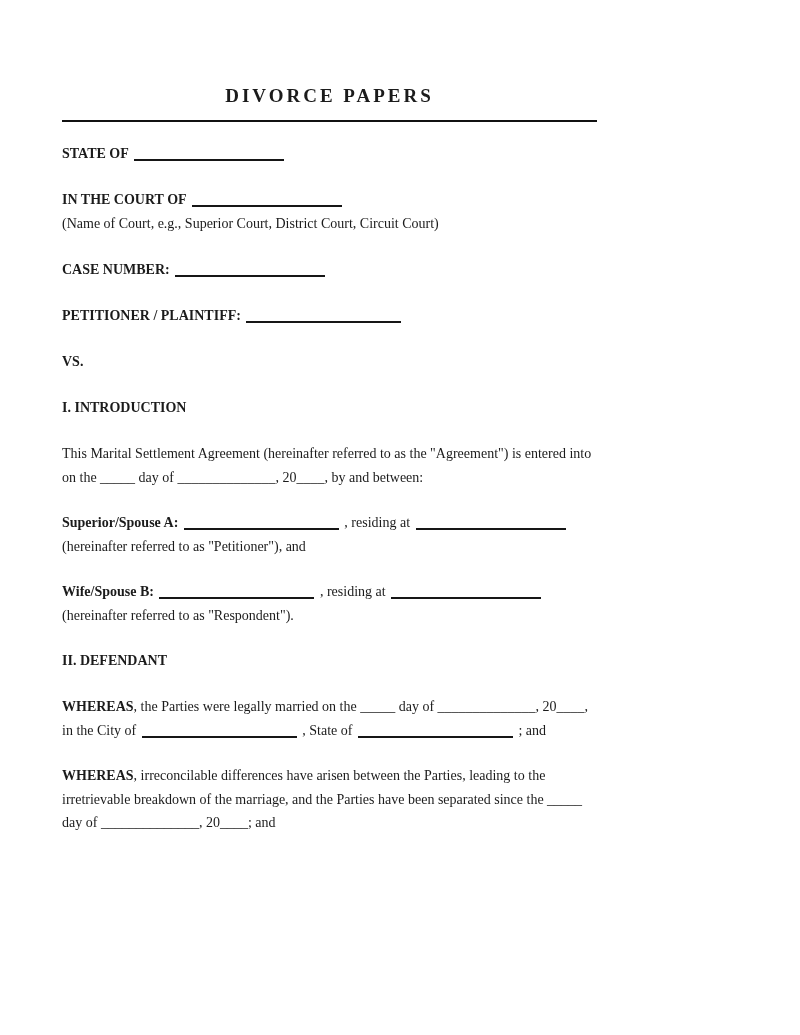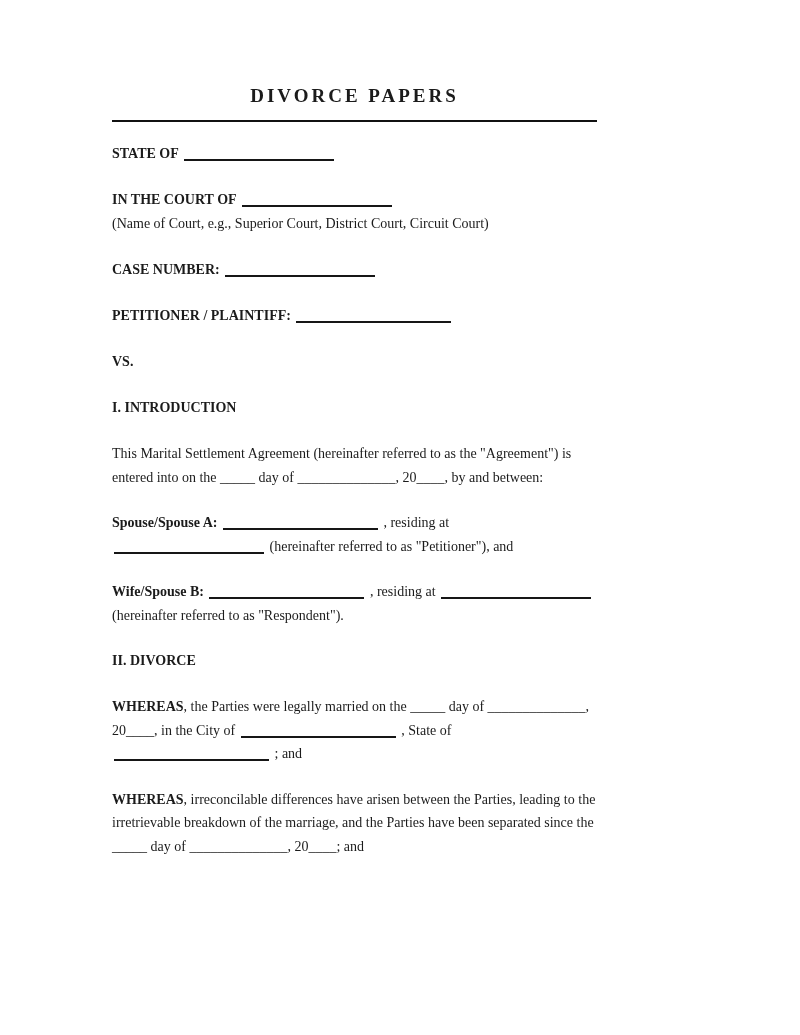--- a/index.html
+++ b/index.html
@@ -8,21 +8,21 @@
     width: 800px;
     height: 1035px;
     font-family: "Liberation Serif", "DejaVu Serif", serif;
     font-size: 14px;
     color: #1b1b1b;
     overflow: hidden;
   }
   .page {
     width: 684px;
     height: 1035px;
-    padding: 84px 87px 30px 112px;
+    padding: 84px 87px 30px 62px;
   }
   .title {
     text-align: center;
     font-weight: bold;
     font-size: 19px;
     letter-spacing: 3px;
     line-height: 24px;
   }
   .rule {
     margin-top: 12px;
@@ -82,34 +82,34 @@
 
   <div class="line gap">
     <span class="b">VS.</span>
   </div>
 
 
   <div class="line gap b">I. INTRODUCTION</div>
 
   <p class="para gap">This Marital Settlement Agreement (hereinafter referred to as the "Agreement") is entered into on the _____ day of ______________, 20____, by and between:</p>
 
-  <p class="para gap"><span class="b">Spouse/Spouse A:</span>
+  <p class="para gap"><span class="b">Superior/Spouse A:</span>
     <span class="blank w155"></span>
     <span>, residing at</span>
     <span class="blank w150"></span>
     <span>(hereinafter referred to as "Petitioner"), and</span></p>
 
   <p class="para gap"><span class="b">Wife/Spouse B:</span>
     <span class="blank w155"></span>
     <span>, residing at</span>
     <span class="blank w150"></span>
     <span>(hereinafter referred to as "Respondent").</span></p>
 
 
-  <div class="line gap b">II. DIVORCE</div>
+  <div class="line gap b">II. DEFENDANT</div>
 
   <p class="para gap"><span class="b">WHEREAS</span><span>, the Parties were legally married on the _____ day of ______________, 20____, in the City of</span>
     <span class="blank w155"></span>
     <span>, State of</span>
     <span class="blank w155"></span>
     <span>; and</span></p>
 
   <p class="para gap"><span class="b">WHEREAS</span><span>, irreconcilable differences have arisen between the Parties, leading to the irretrievable breakdown of the marriage, and the Parties have been separated since the _____ day of ______________, 20____; and</span></p>
 
 </div>

